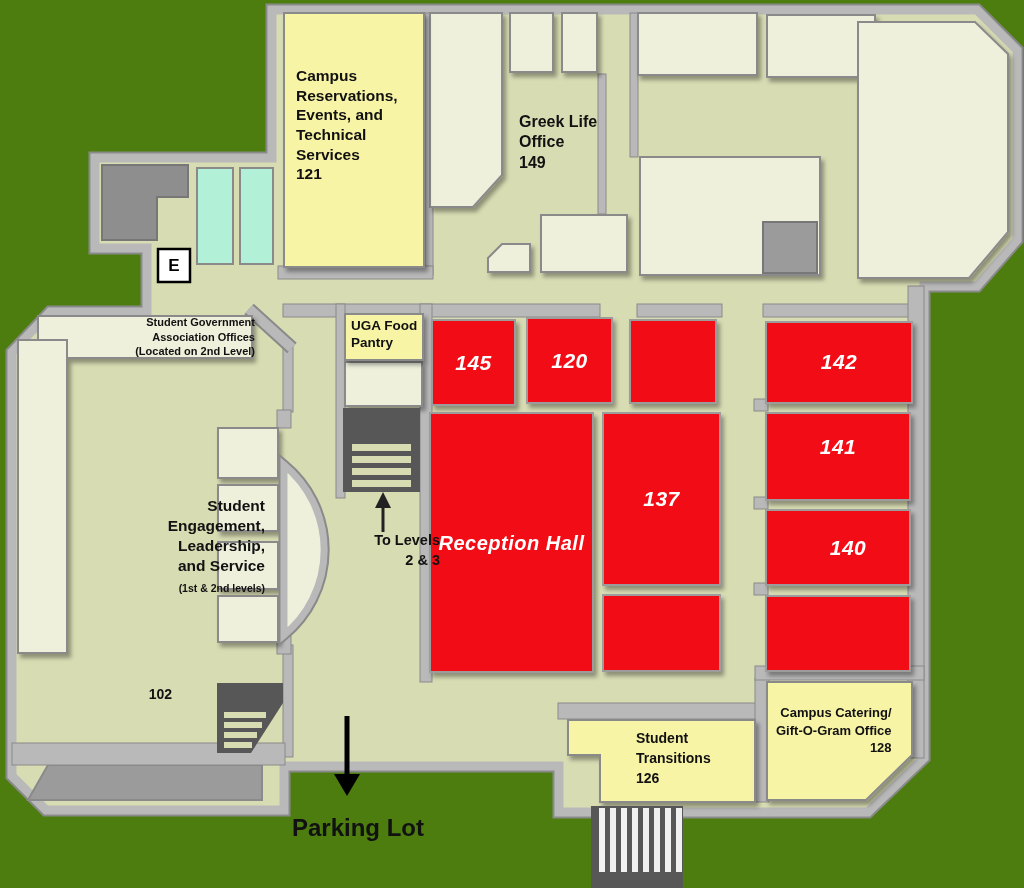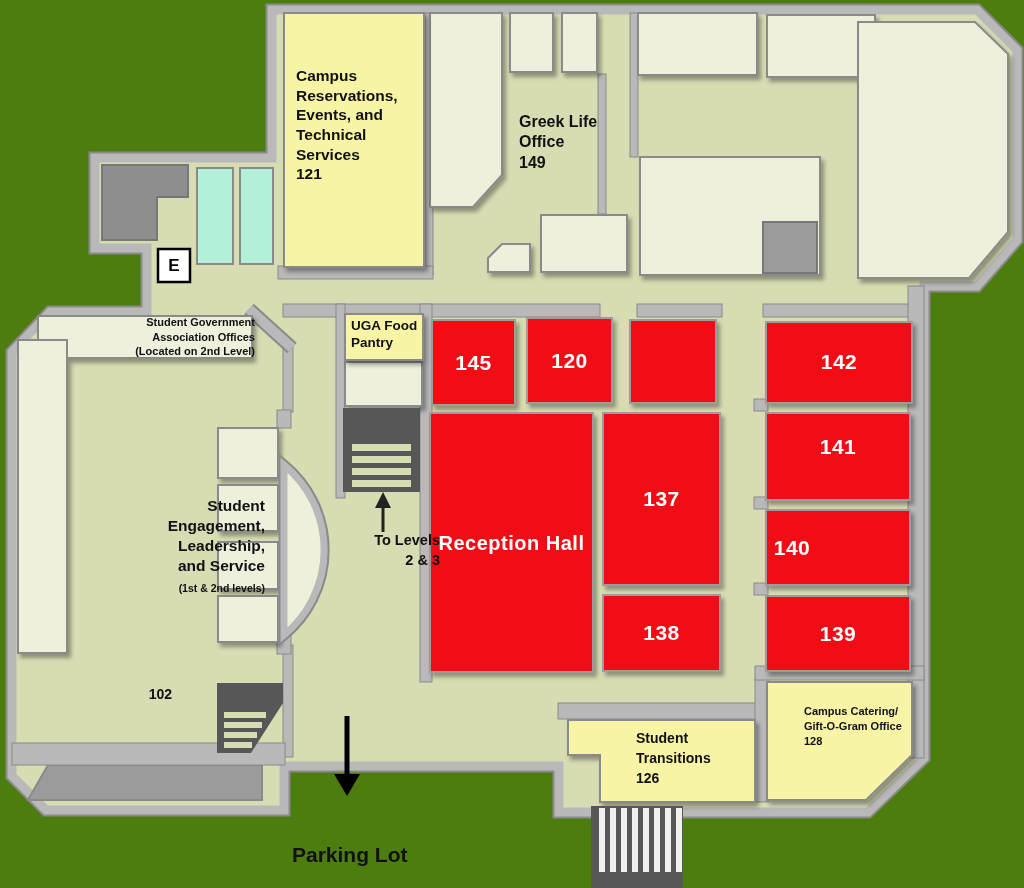--- a/index.html
+++ b/index.html
@@ -2,21 +2,21 @@
 <html><head>
 <meta charset="utf-8">
 <style>
   html,body{margin:0;padding:0;background:#fff;}
   #plan{position:relative;width:1024px;height:888px;background:#4d7c0f;overflow:hidden;
         font-family:"Liberation Sans","DejaVu Sans",sans-serif;}
   #plan svg{position:absolute;left:0;top:0;}
   .lbl{position:absolute;white-space:pre-line;font-weight:bold;color:#111;}
   .lbl.center{text-align:right;}
   .num{position:absolute;display:flex;align-items:center;justify-content:center;
-       color:#fff;font-weight:bold;font-size:21px;letter-spacing:.5px;}
+       color:#fff;font-weight:bold;font-size:21px;letter-spacing:.5px;font-style:italic;}
   .ebox{position:absolute;left:158px;top:249px;width:32px;height:33px;display:flex;
         align-items:center;justify-content:center;font-size:17px;font-weight:bold;color:#000;}
 </style>
 </head>
 <body>
 
 <div id="plan">
 
 <svg width="1024" height="888" viewBox="0 0 1024 888">
   <defs>
@@ -181,32 +181,30 @@
 
 <div class="lbl center" style="left:330px;top:530px;width:110px;font-size:14.5px;line-height:1.4;">To Levels
 2 &amp; 3</div>
 
 <div class="num" style="left:430px;top:528px;width:163px;height:30px;font-size:20px;white-space:nowrap;">Reception Hall</div>
 
 <div class="num" style="left:432px;top:320px;width:83px;height:85px;">145</div>
 <div class="num" style="left:527px;top:318px;width:85px;height:85px;">120</div>
 <div class="num" style="left:766px;top:322px;width:146px;height:79px;">142</div>
 <div class="num" style="left:766px;top:413px;width:144px;height:67px;">141</div>
-<div class="num" style="left:720px;top:510px;width:144px;height:75px;">140</div>
-<div class="num" style="left:766px;top:596px;width:144px;height:75px;">139</div>
+<div class="num" style="left:776px;top:510px;width:144px;height:75px;">140</div>
 <div class="num" style="left:603px;top:413px;width:117px;height:172px;">137</div>
-<div class="num" style="left:603px;top:595px;width:117px;height:76px;">138</div>
 
 <div class="lbl center" style="left:108px;top:686px;width:64px;font-size:14px;">102</div>
 
-<div class="lbl" style="left:292px;top:843px;font-size:21px;">Parking Lot</div>
+<div class="lbl" style="left:292px;top:814px;font-size:24px;">Parking Lot</div>
 
 <div class="lbl" style="left:636px;top:729px;font-size:14px;line-height:1.42;">Student
 Transitions
 126</div>
 
-<div class="lbl" style="left:804px;top:704px;font-size:11px;line-height:1.35;">Campus Catering/
+<div class="lbl" style="left:776px;top:704px;font-size:13px;line-height:1.35;text-align:right;">Campus Catering/
 Gift-O-Gram Office
 128</div>
 
 <div class="ebox">E</div>
 
 </div>
 
 </body></html>

